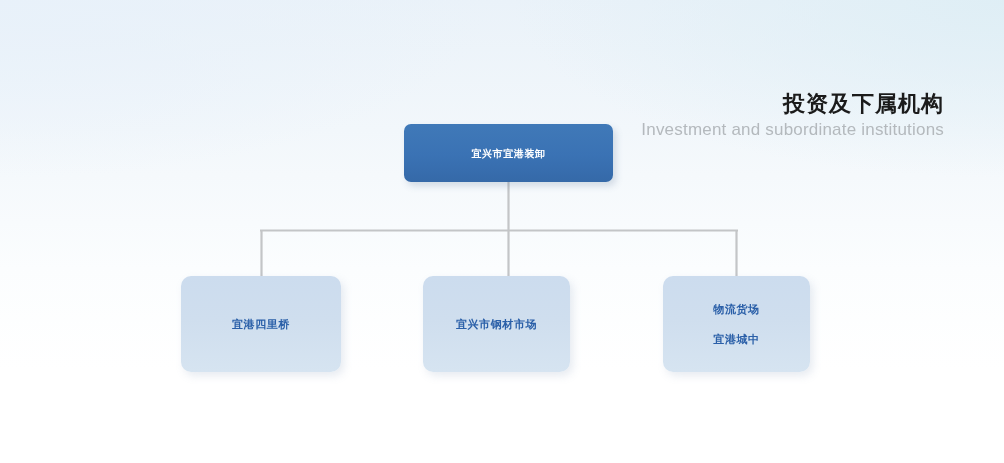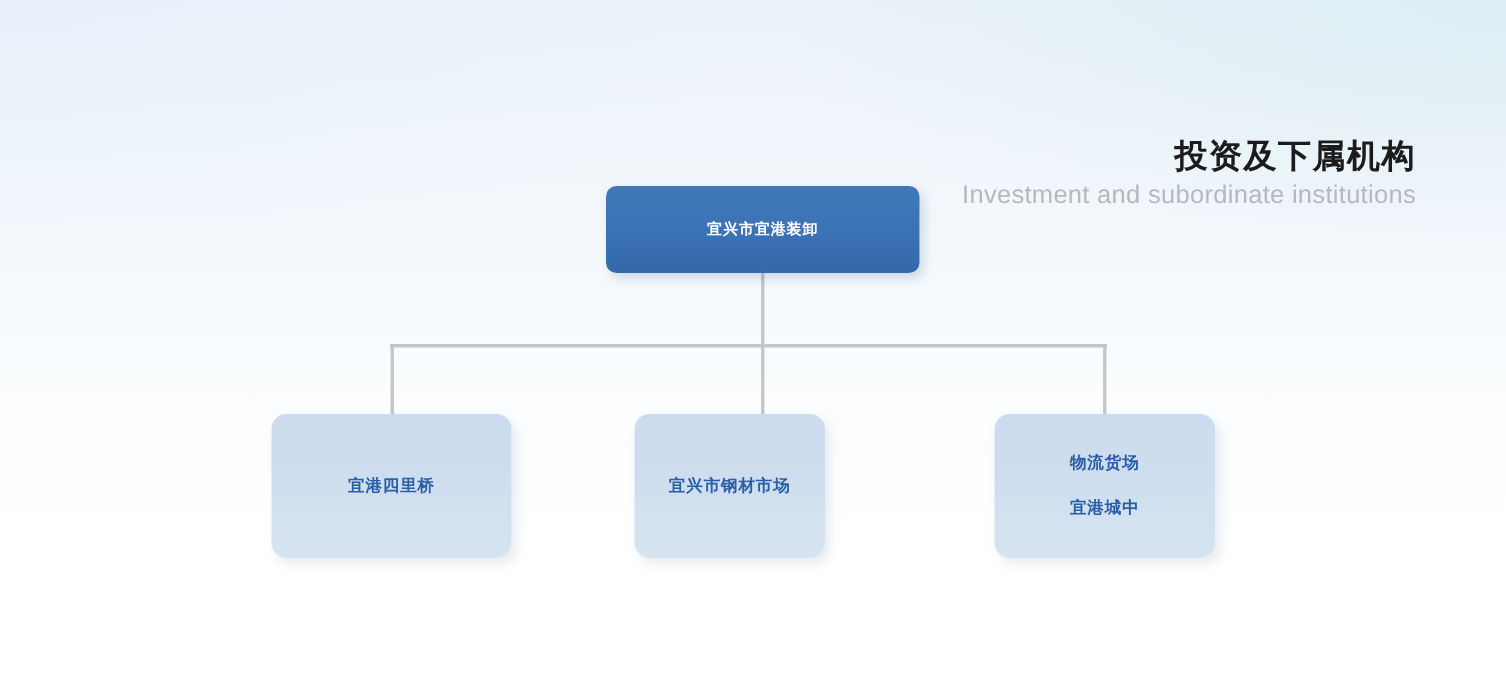--- a/index.html
+++ b/index.html
@@ -100,21 +100,21 @@
   .node-child .node-line {
     color: #2a5fa8;
     font-size: 11px;
     font-weight: bold;
     line-height: 30px;
     letter-spacing: 0.6px;
     white-space: nowrap;
   }
 
   #node-child-0 { left: 181px; width: 160px; }
-  #node-child-1 { left: 423px; width: 127px; }
+  #node-child-1 { left: 423px; width: 147px; }
   #node-child-2 { left: 663px; width: 147px; }
 </style>
 </head>
 <body>
 
 <div id="canvas">
 
   <div class="heading">
     <div class="heading-title">投资及下属机构</div>
     <div class="heading-sub">Investment and subordinate institutions</div>

